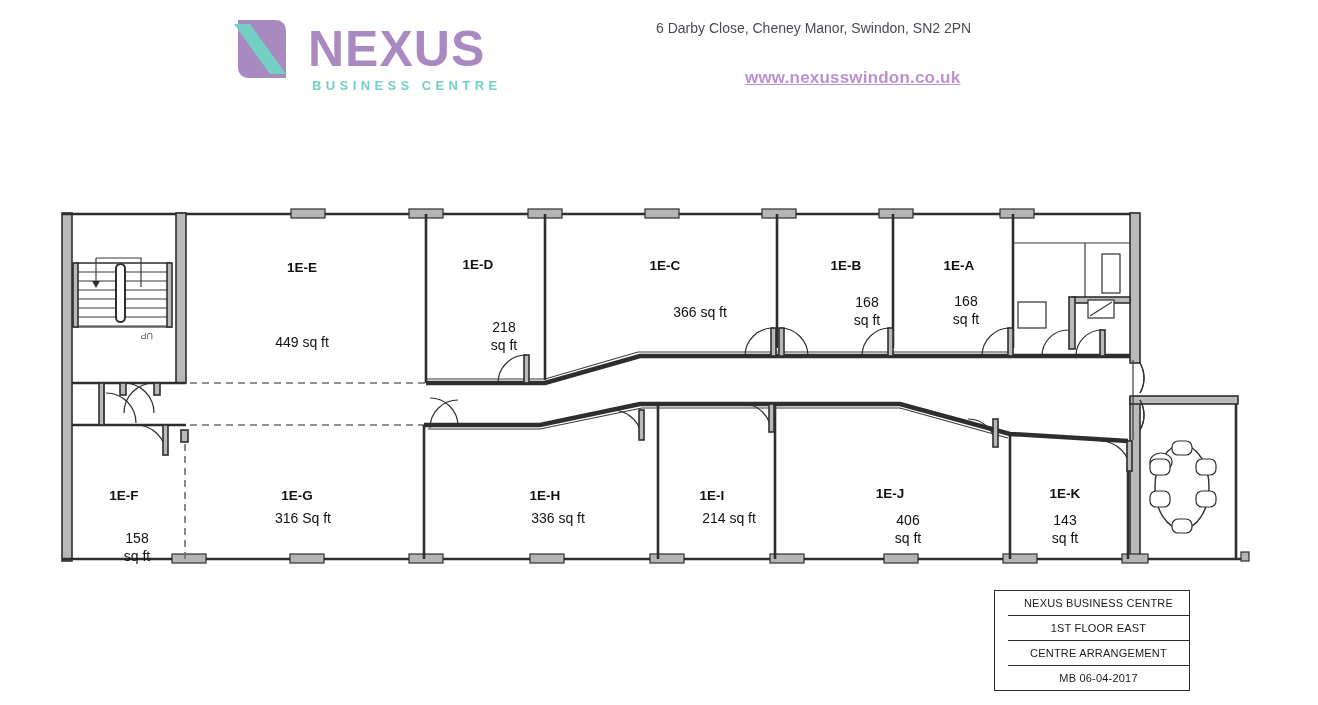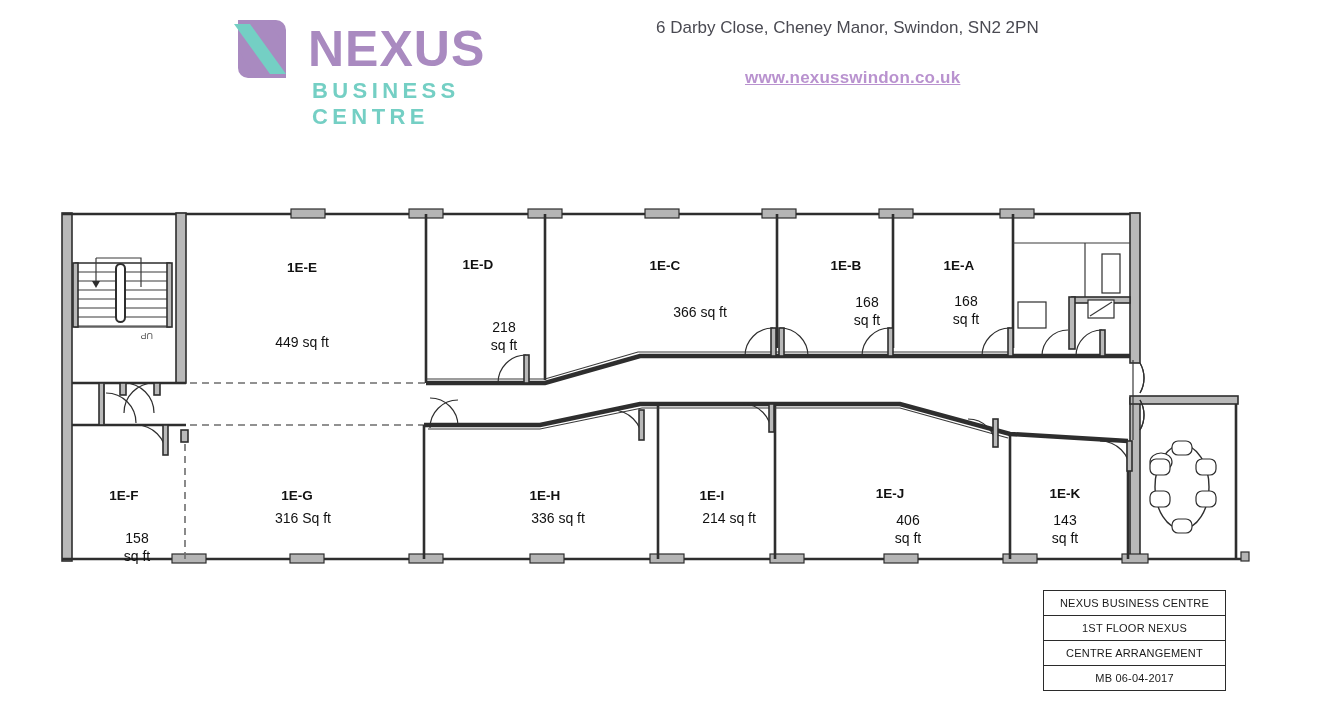--- a/index.html
+++ b/index.html
@@ -16,41 +16,42 @@
   #header{position:absolute;left:0;top:0;width:1318px;height:115px;}
   #logo-block{position:absolute;left:228px;top:18px;width:300px;height:78px;}
   #logo-mark{position:absolute;left:0;top:0;width:68px;height:62px;}
   #logo-wordmark{
     position:absolute;left:80px;top:5px;
     font-size:50px;font-weight:bold;letter-spacing:1px;
     color:#a98ac0;line-height:52px;
   }
   #logo-sub{
     position:absolute;left:84px;top:60px;
-    font-size:22px;letter-spacing:4.4px;font-weight:bold;
+    font-size:13px;letter-spacing:4.4px;font-weight:bold;
     color:#74cfc4;
   }
   #contact-block{position:absolute;left:656px;top:18px;width:420px;}
   .contact-line{
-    font-size:17px;color:#4a4a52;line-height:20px;white-space:nowrap;
+    font-size:14px;color:#4a4a52;line-height:20px;white-space:nowrap;
   }
   #website{
     position:absolute;left:745px;top:68px;
     font-size:17px;font-weight:bold;color:#b992cf;white-space:nowrap;
     letter-spacing:0.2px;
   }
 
   
   #plan{position:absolute;left:0;top:0;width:1318px;height:705px;}
 
   
   #titleblock{
-    position:absolute;left:1043px;top:590px;
+    position:absolute;left:994px;top:590px;
     width:181px;border:1.2px solid #2b2b2b;
     background:#fff;
+    padding-left:13px;
   }
   .tb-row{
     height:24px;line-height:24px;text-align:center;
     font-size:11px;color:#1a1a1a;
     border-bottom:1.2px solid #2b2b2b;
     letter-spacing:0.2px;white-space:nowrap;
   }
   .tb-row:last-child{border-bottom:none;}
 
   
@@ -309,16 +310,16 @@
       <text class="rar" x="729" y="523"><tspan x="729" dy="0">214 sq ft</tspan></text>
       <text class="rlab" x="890" y="498">1E-J</text>
       <text class="rar" x="908" y="525"><tspan x="908" dy="0">406</tspan><tspan x="908" dy="18">sq ft</tspan></text>
       <text class="rlab" x="1065" y="498">1E-K</text>
       <text class="rar" x="1065" y="525"><tspan x="1065" dy="0">143</tspan><tspan x="1065" dy="18">sq ft</tspan></text>
     </g>
 </svg>
 
 <div id="titleblock">
   <div class="tb-row">NEXUS BUSINESS CENTRE</div>
-  <div class="tb-row">1ST FLOOR NEXUS</div>
+  <div class="tb-row">1ST FLOOR EAST</div>
   <div class="tb-row">CENTRE ARRANGEMENT</div>
   <div class="tb-row">MB 06-04-2017</div>
 </div>
 
 </body></html>

